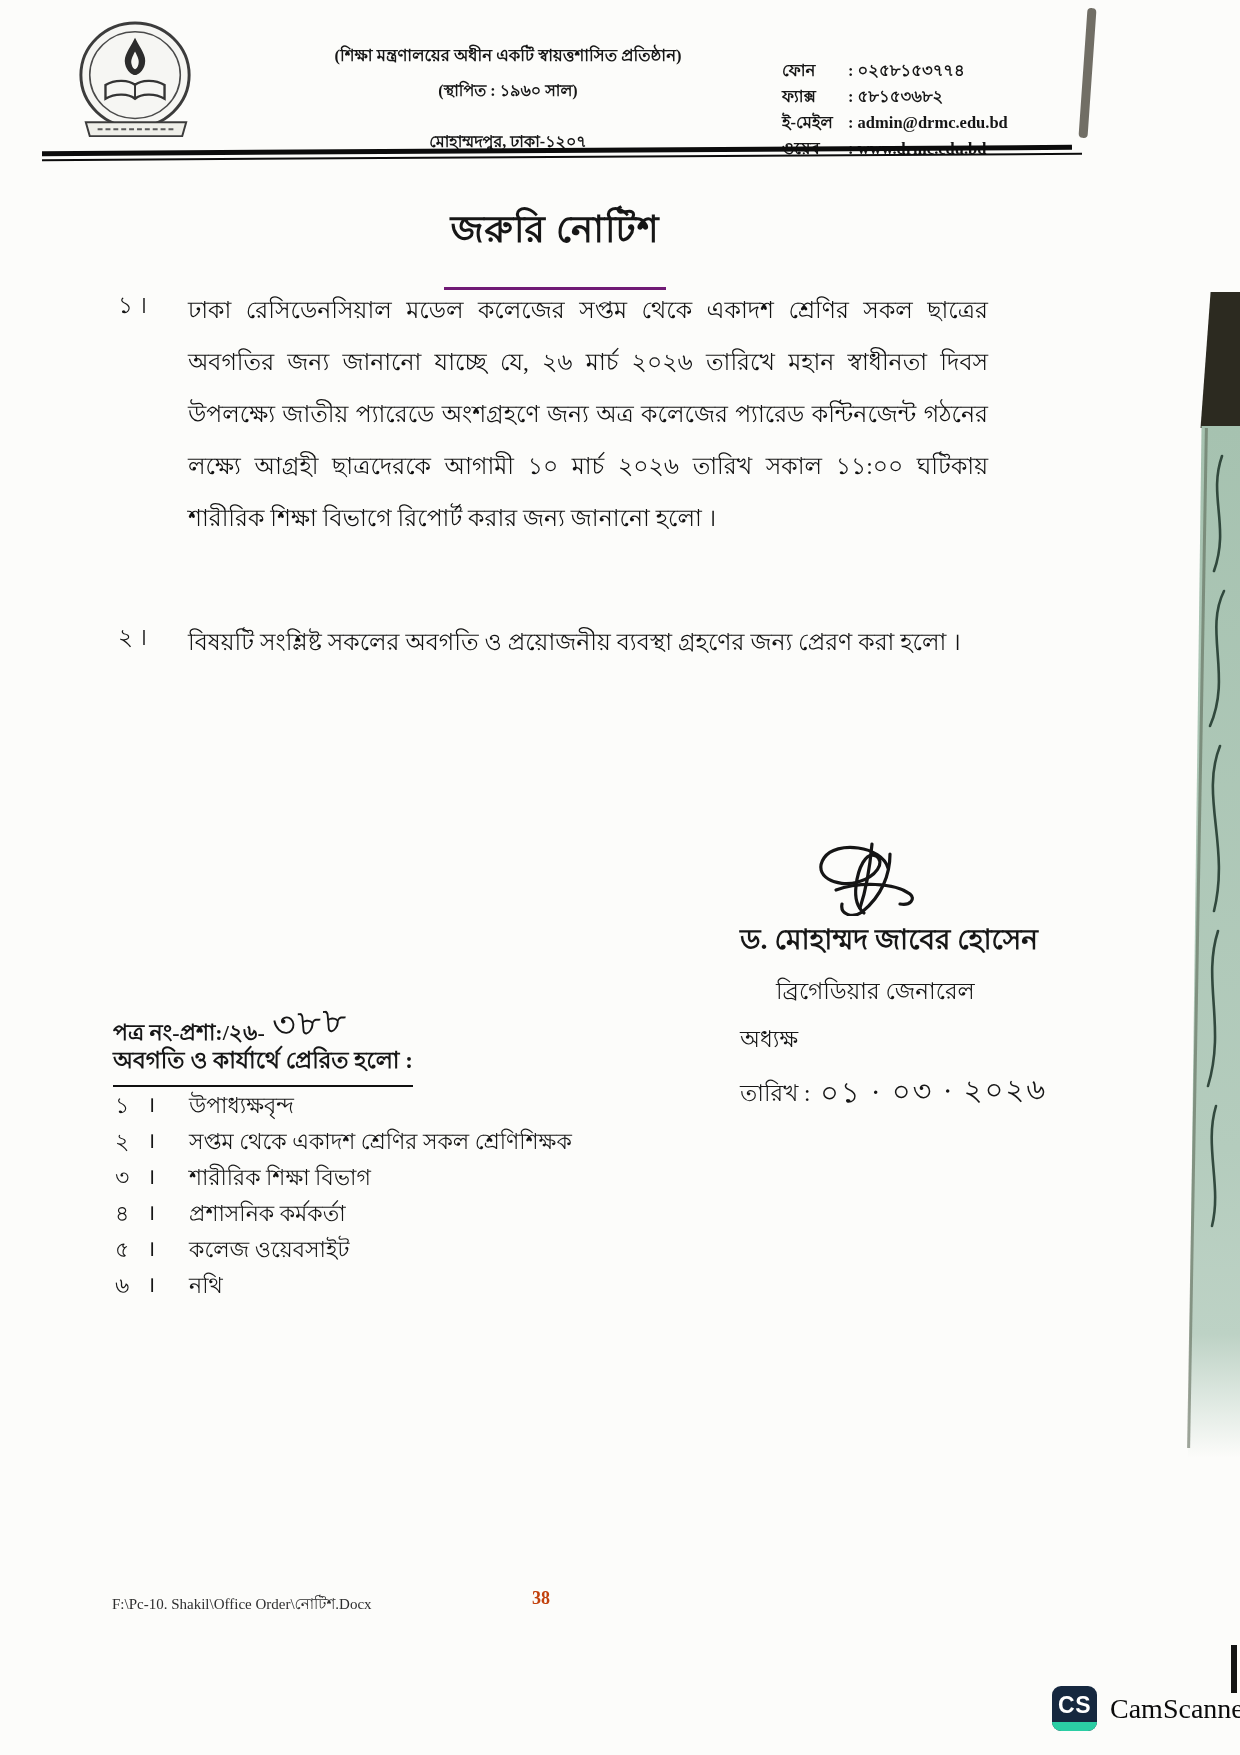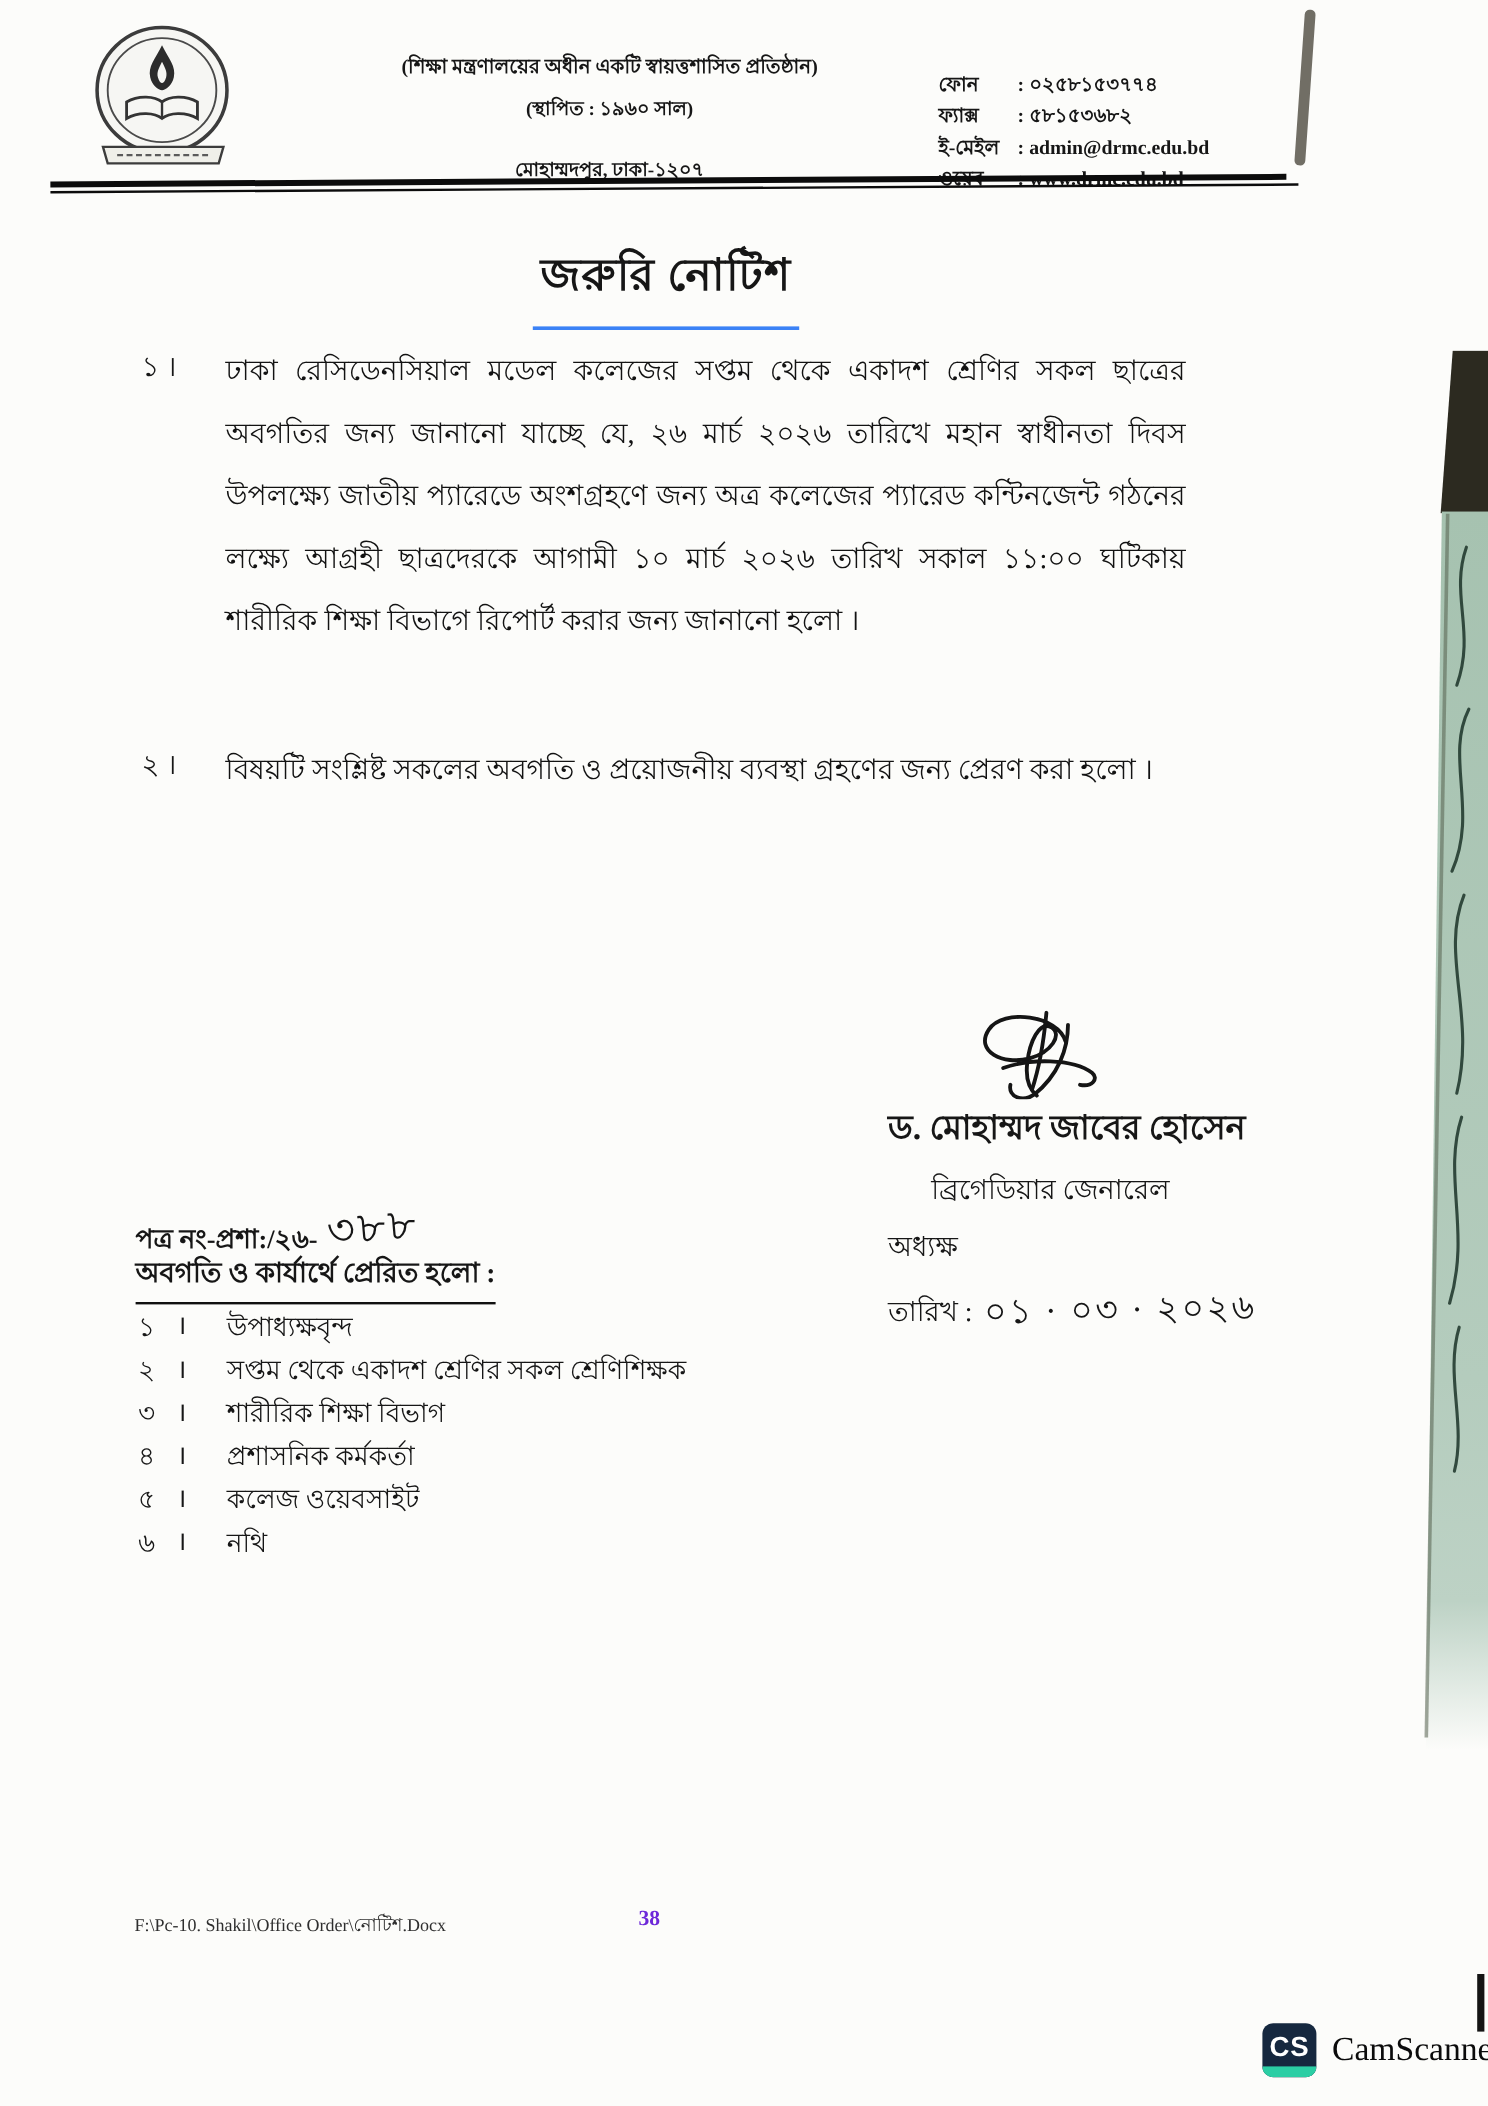--- a/index.html
+++ b/index.html
@@ -24,21 +24,21 @@
   .contact-value { font-weight:bold; font-family:"Liberation Serif","DejaVu Serif",serif; }
 
   .rule { position:absolute; left:42px; top:148px; width:1030px; transform:rotate(-0.35deg); }
   .rule .bar1 { height:5px; background:#0c0c0c; }
   .rule .bar2 { margin-top:3px; height:2px; background:#0c0c0c; width:101%; }
 
   
   .title-wrap { position:absolute; left:0; top:200px; width:1110px; text-align:center; }
   .title-text {
     display:inline-block; font-size:37px; font-weight:bold; letter-spacing:1px;
-    border-bottom:3px solid #3b82f6; padding:0 6px 9px 6px;
+    border-bottom:3px solid #701a75; padding:0 6px 24px 6px;
   }
 
   
   .notice-item { position:absolute; left:118px; width:868px; }
   .item-1 { top:284px; }
   .item-2 { top:616px; }
   .inum { position:absolute; left:0; top:3px; font-size:23px; }
   .itext {
     margin-left:70px; width:800px; font-size:23.5px; line-height:52px;
     text-align:justify; color:#121212;
@@ -68,21 +68,21 @@
     border-bottom:2.5px solid #101010; padding-bottom:4px;text-align:right;
   }
   .dist-list { position:absolute; left:113px; top:1088px; }
   .dist-item { position:relative; height:36px; font-size:22px; }
   .d-num { position:absolute; left:2px; top:0; }
   .d-sep { position:absolute; left:34px; top:0; }
   .d-text { position:absolute; left:76px; top:0; white-space:nowrap; }
 
   
   .footer-path { position:absolute; left:112px; top:1592px; font-size:15px; color:#2e2e2e; }
-  .page-num { position:absolute; left:532px; top:1588px; font-size:18px; font-weight:bold; color:#6d28d9; }
+  .page-num { position:absolute; left:532px; top:1588px; font-size:18px; font-weight:bold; color:#c2410c; }
 
   
   .streak-top {
     position:absolute; left:1083px; top:8px; width:9px; height:130px;
     background:#4e4a40; transform:rotate(4deg); border-radius:4px; opacity:.8;
   }
   .dark-patch {
     position:absolute; left:1198px; top:292px; width:42px; height:136px;
     background:#2c2a20; clip-path:polygon(30% 0, 100% 0, 100% 100%, 6% 100%);
   }

